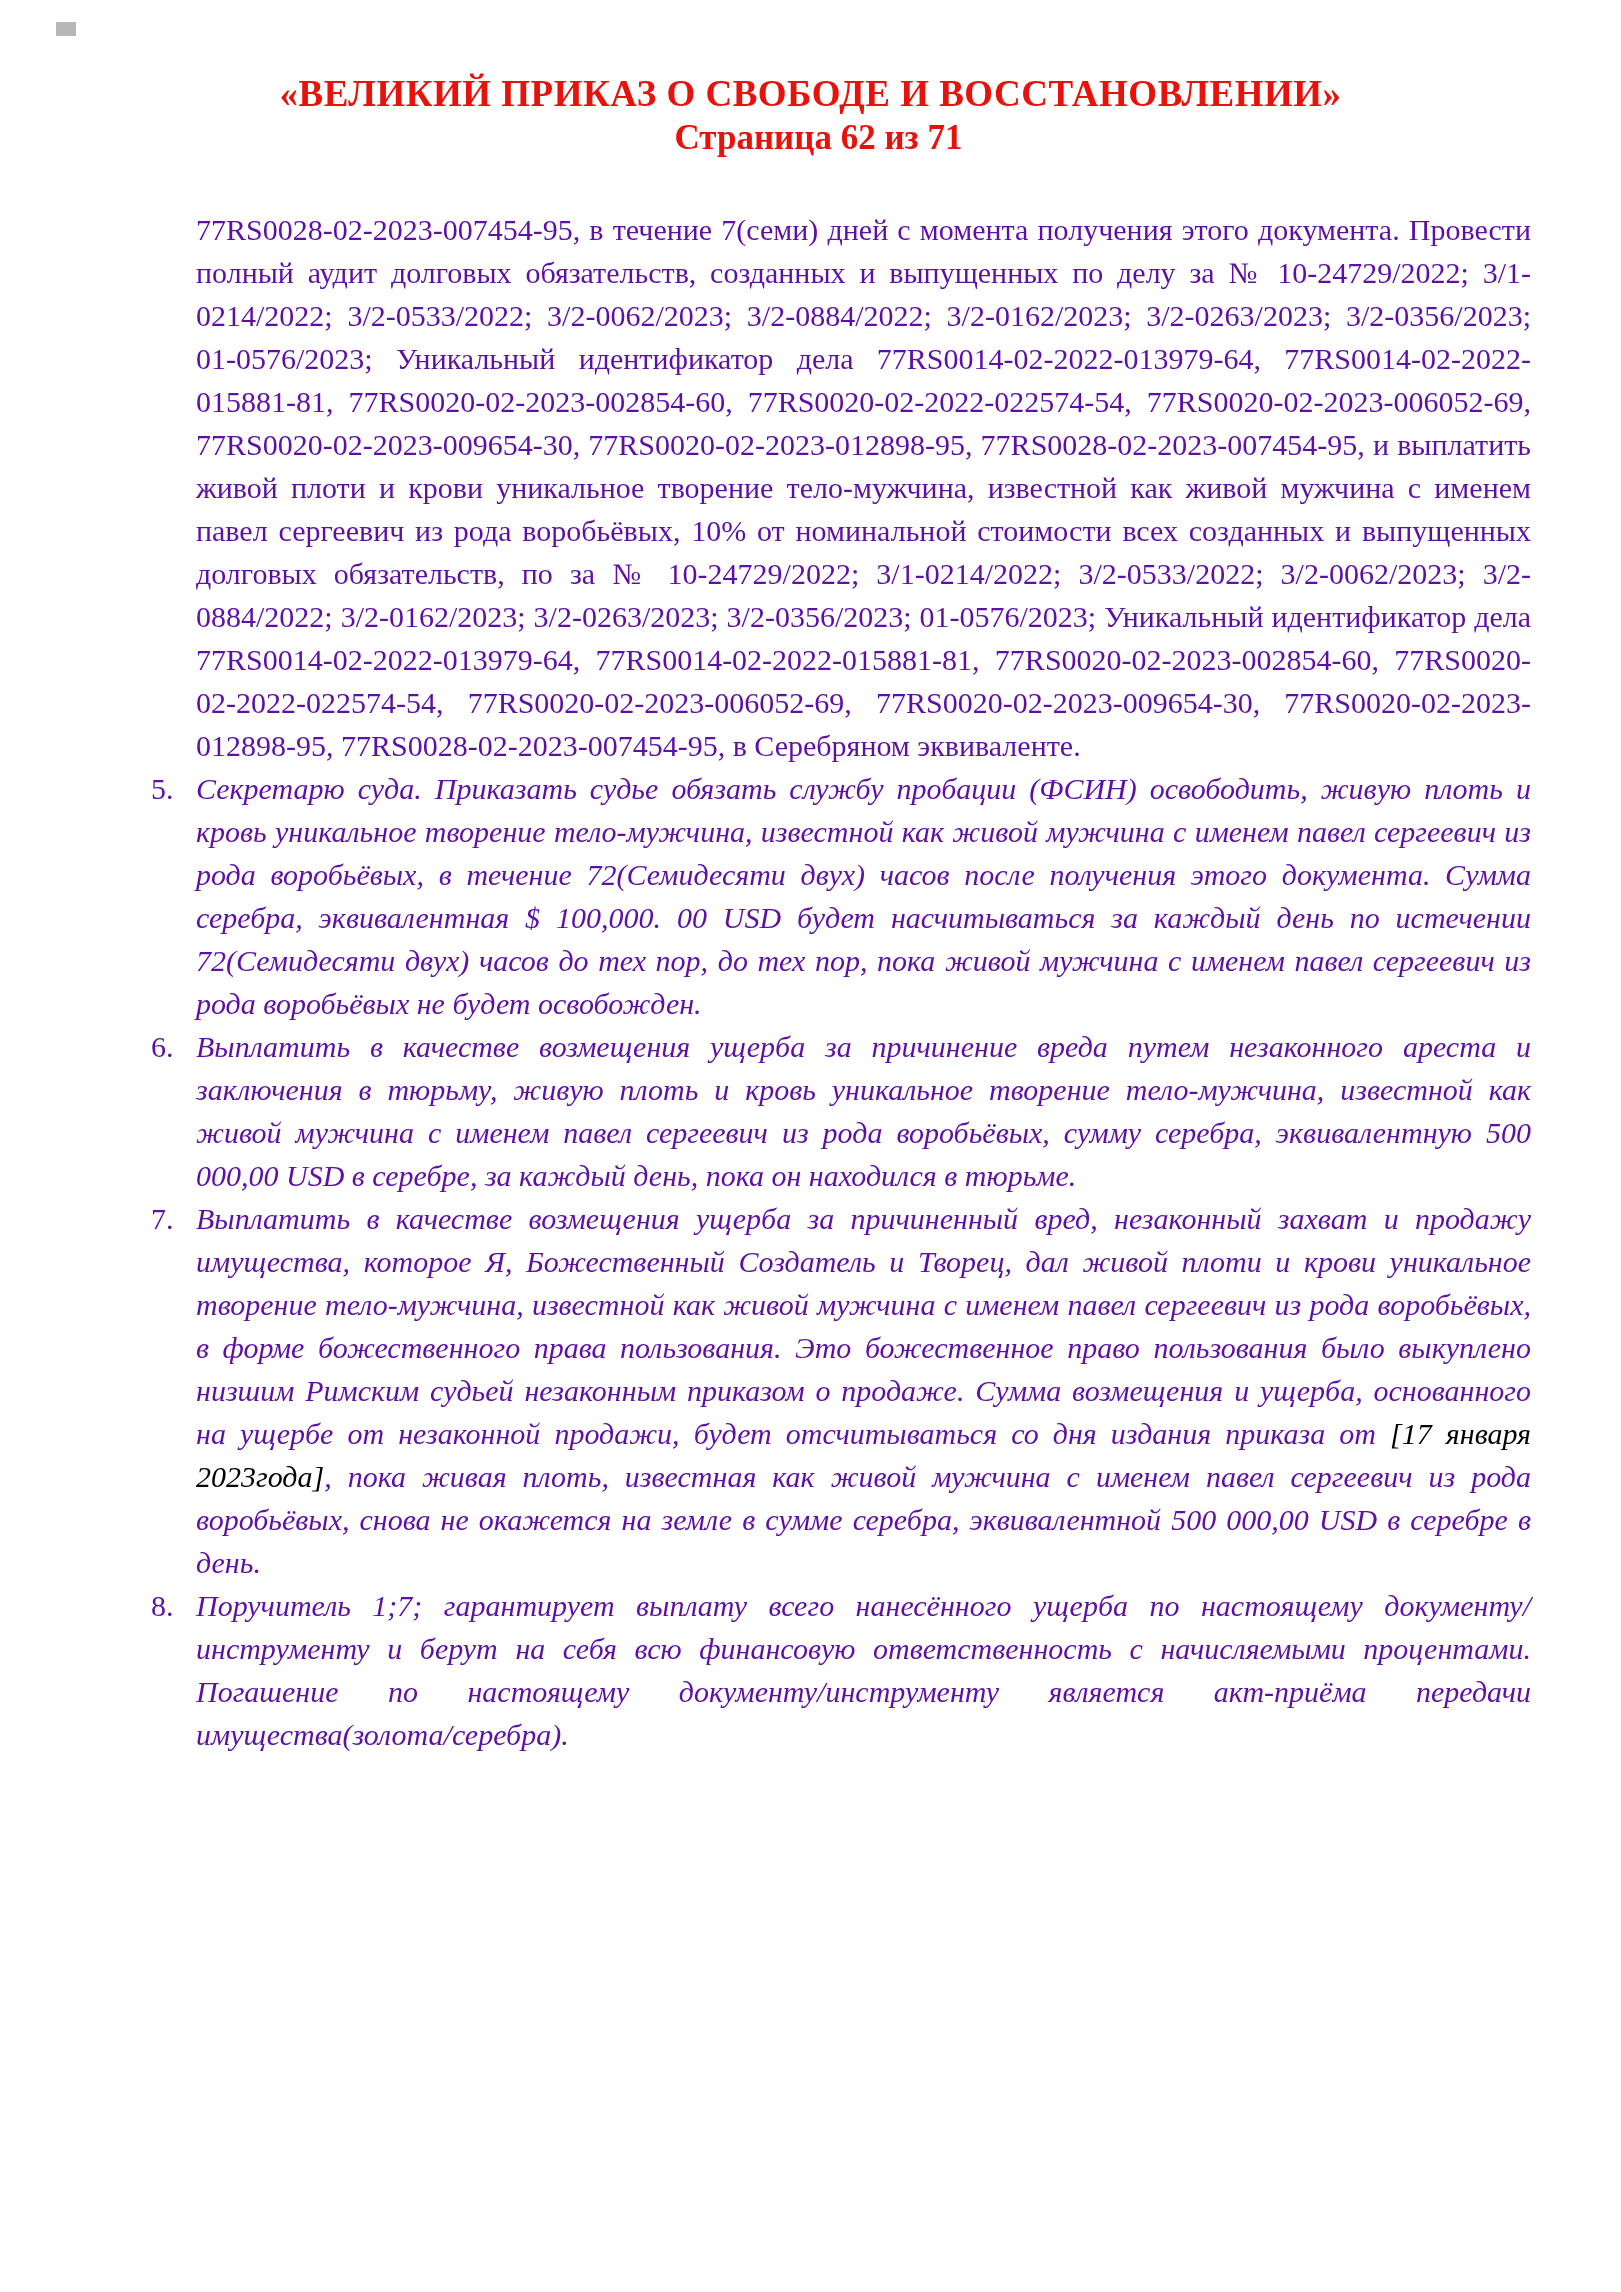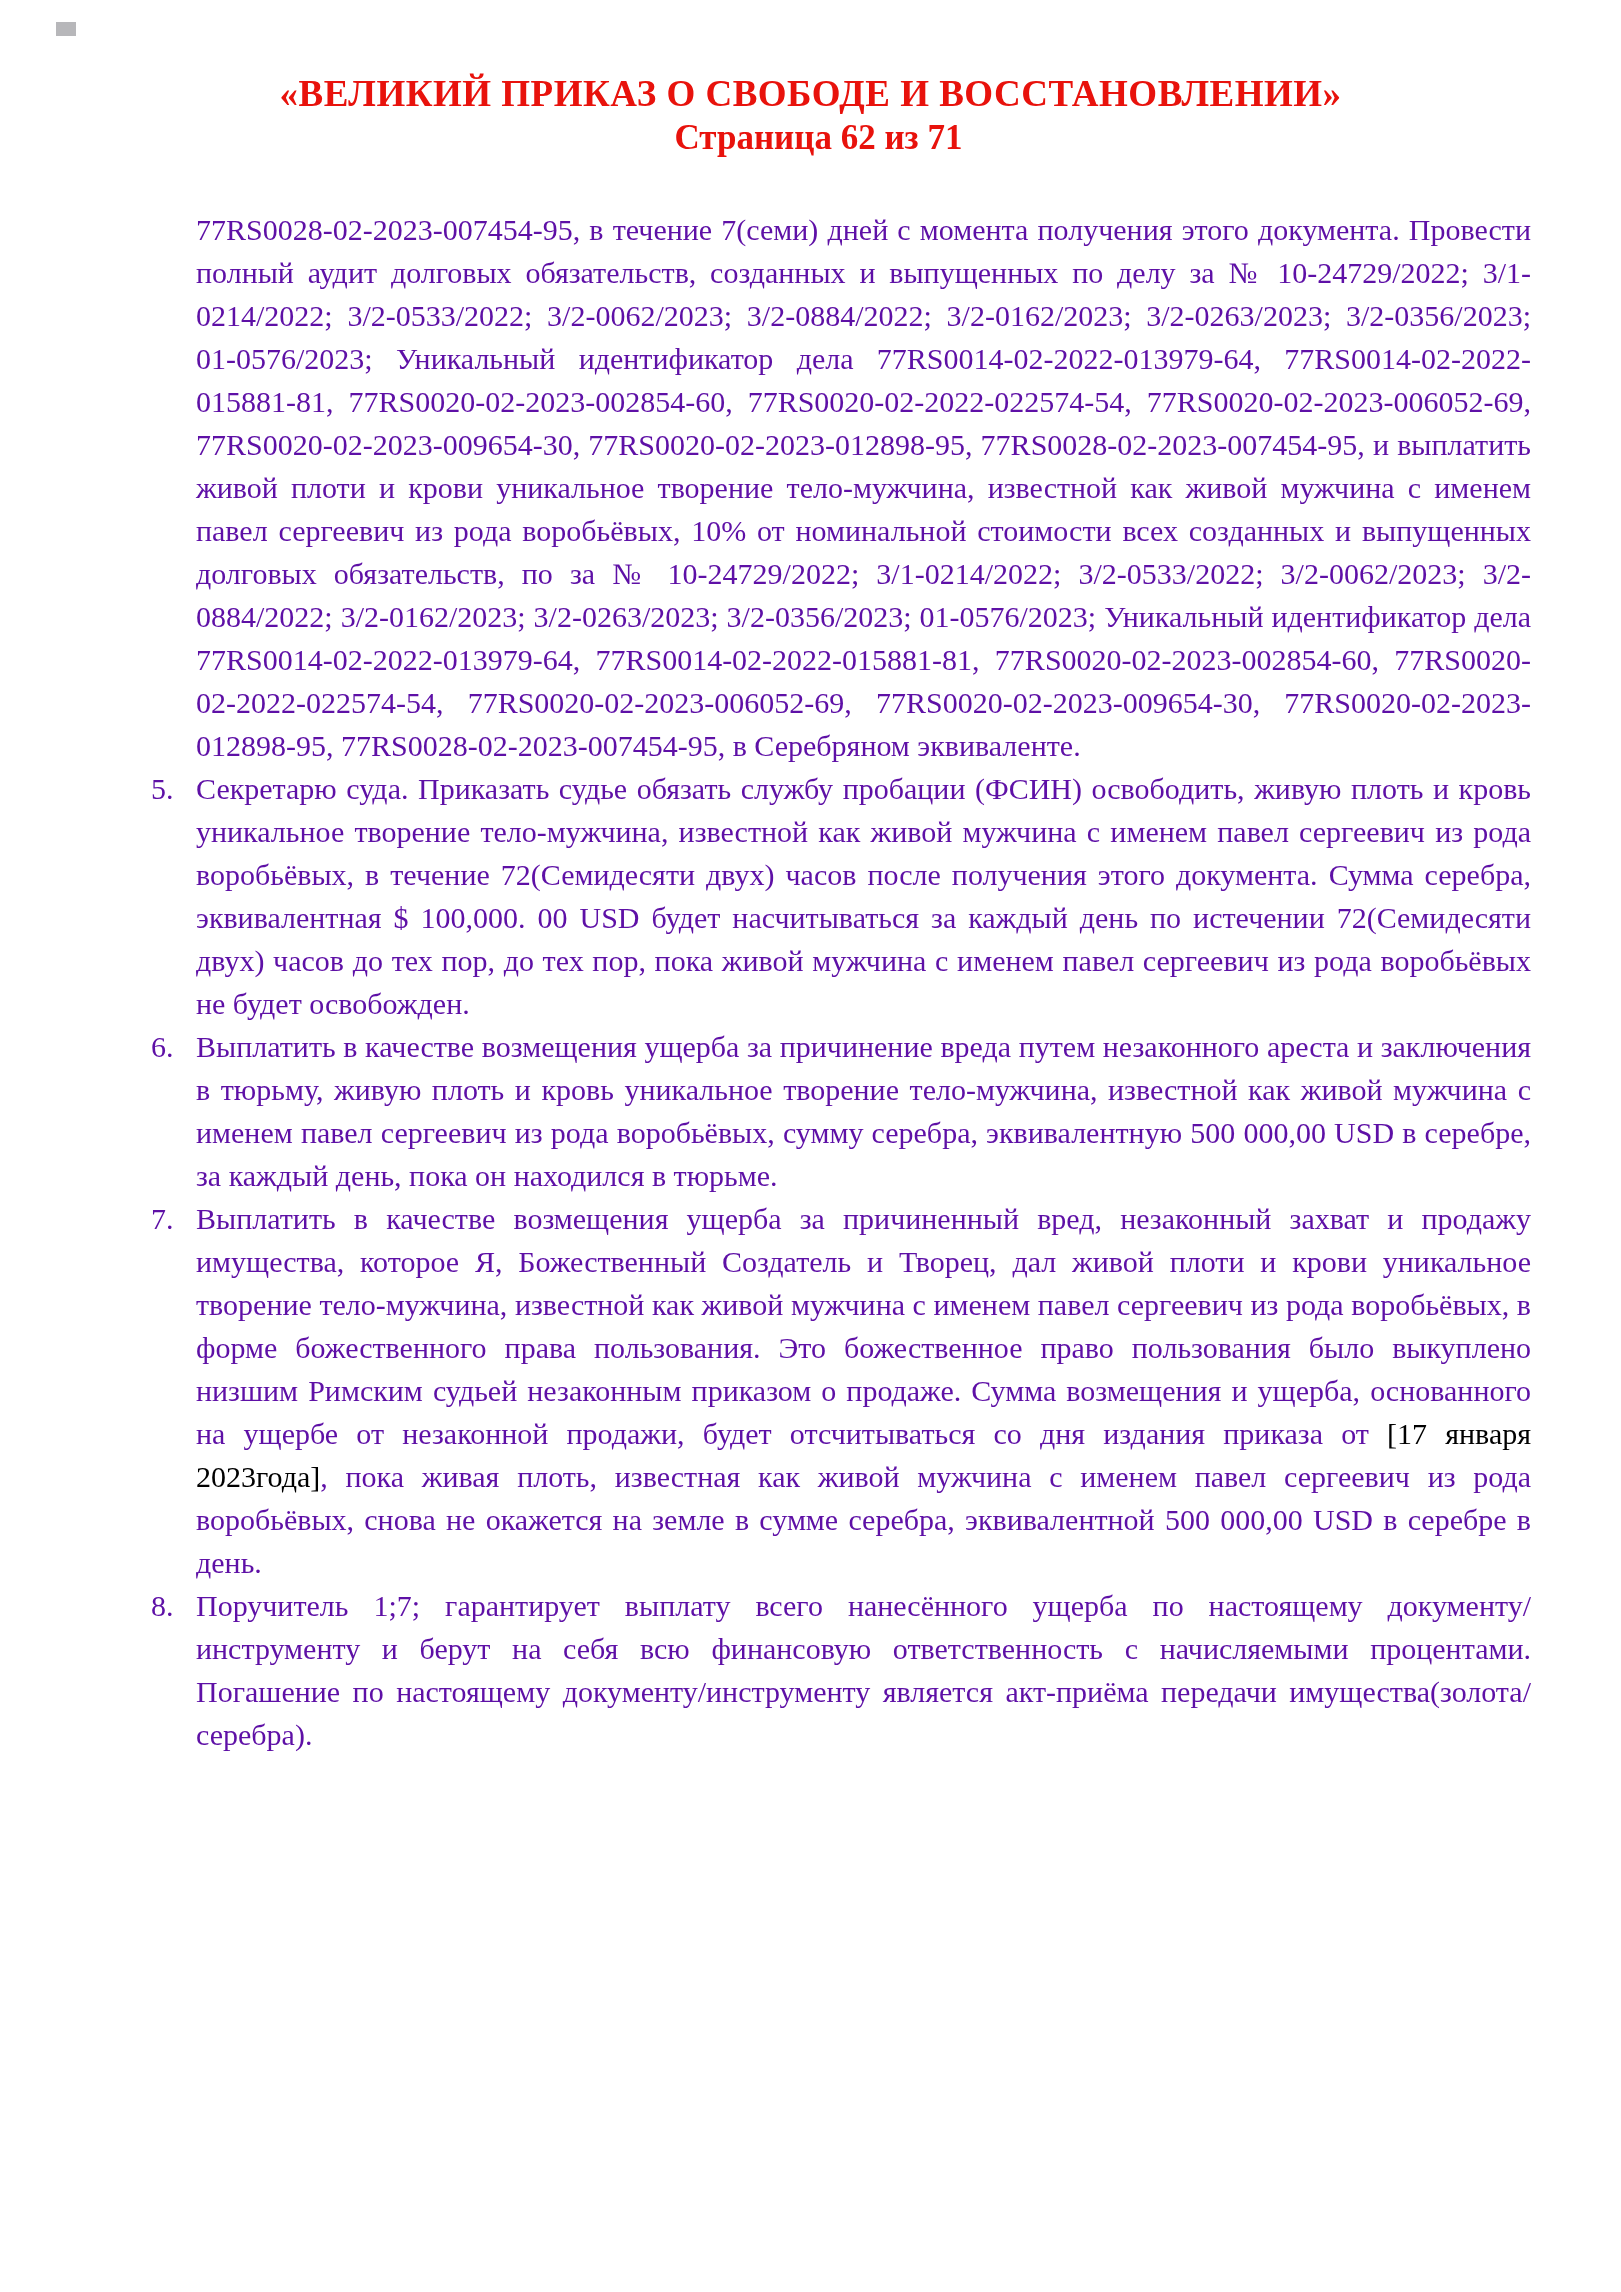--- a/index.html
+++ b/index.html
@@ -56,20 +56,21 @@
   .item { display: flex; }
   .num {
     flex: 0 0 45px;
     margin-left: -45px;
     text-align: left;
   }
   .item-text {
     margin: 0;
     flex: 1;
     text-align: justify;
+    font-style: italic;
   }
   .date { color: var(--color-date-highlight, #000000); }
   .closing { margin-top: 163px; }
 </style>
 </head>
 <body>
 
 <div class="page">
 
   <div class="scan-artifact"></div>

